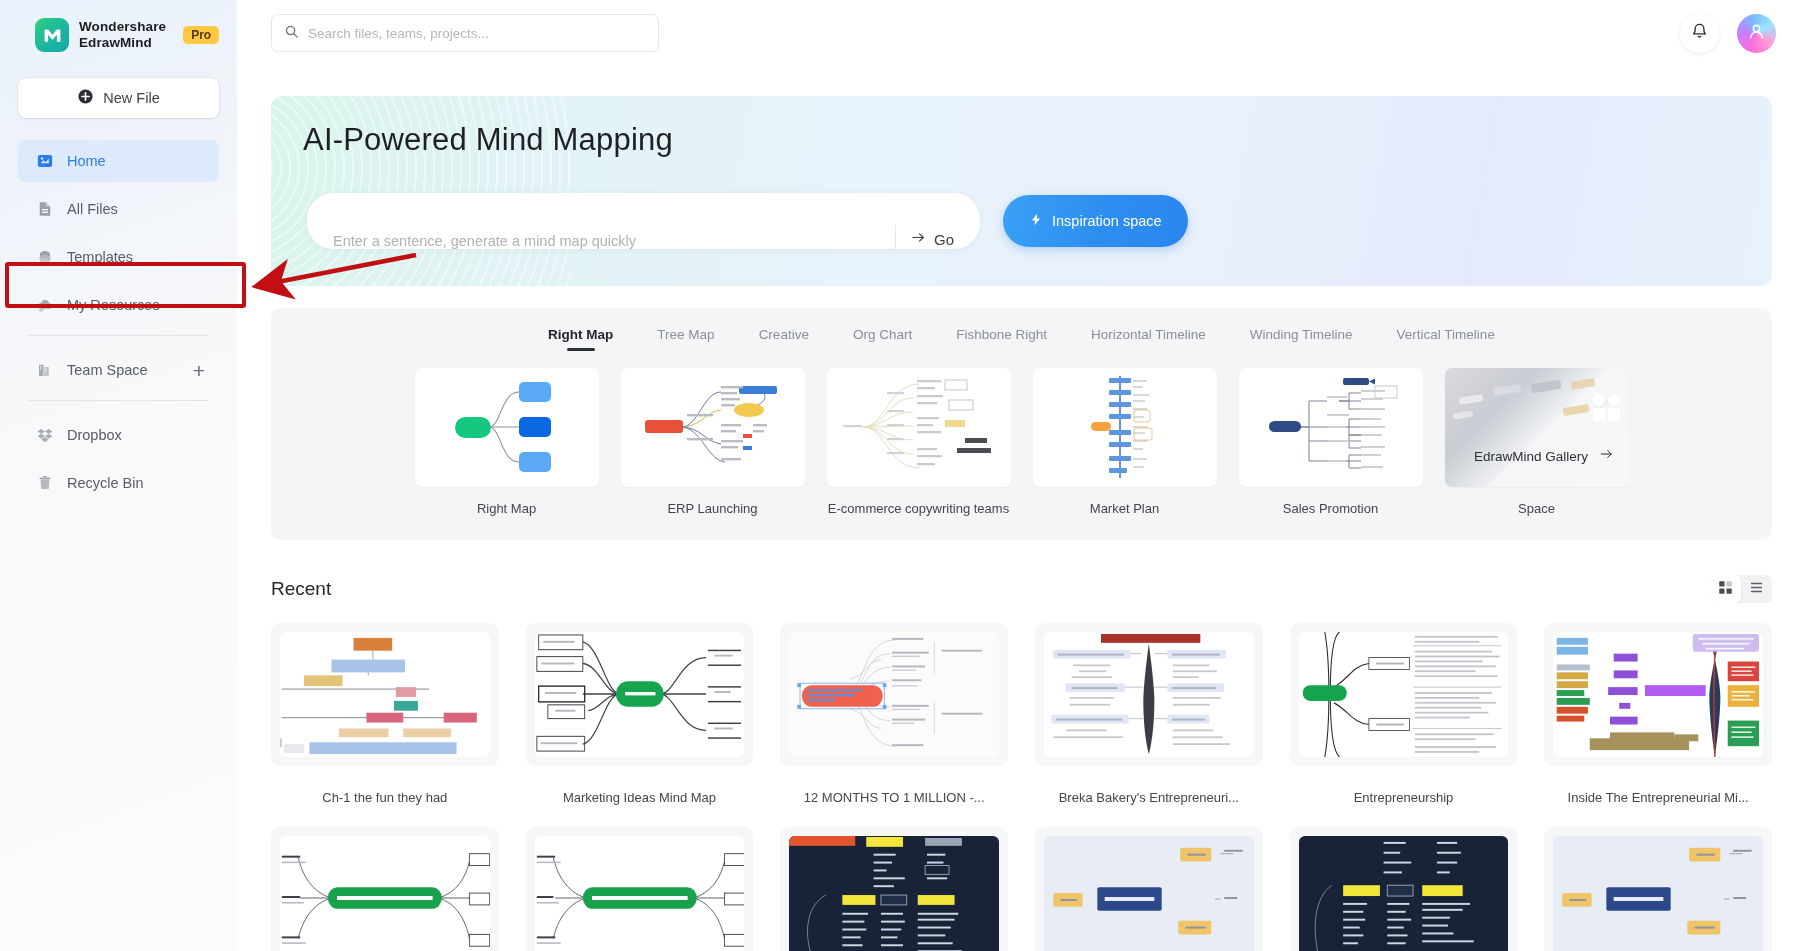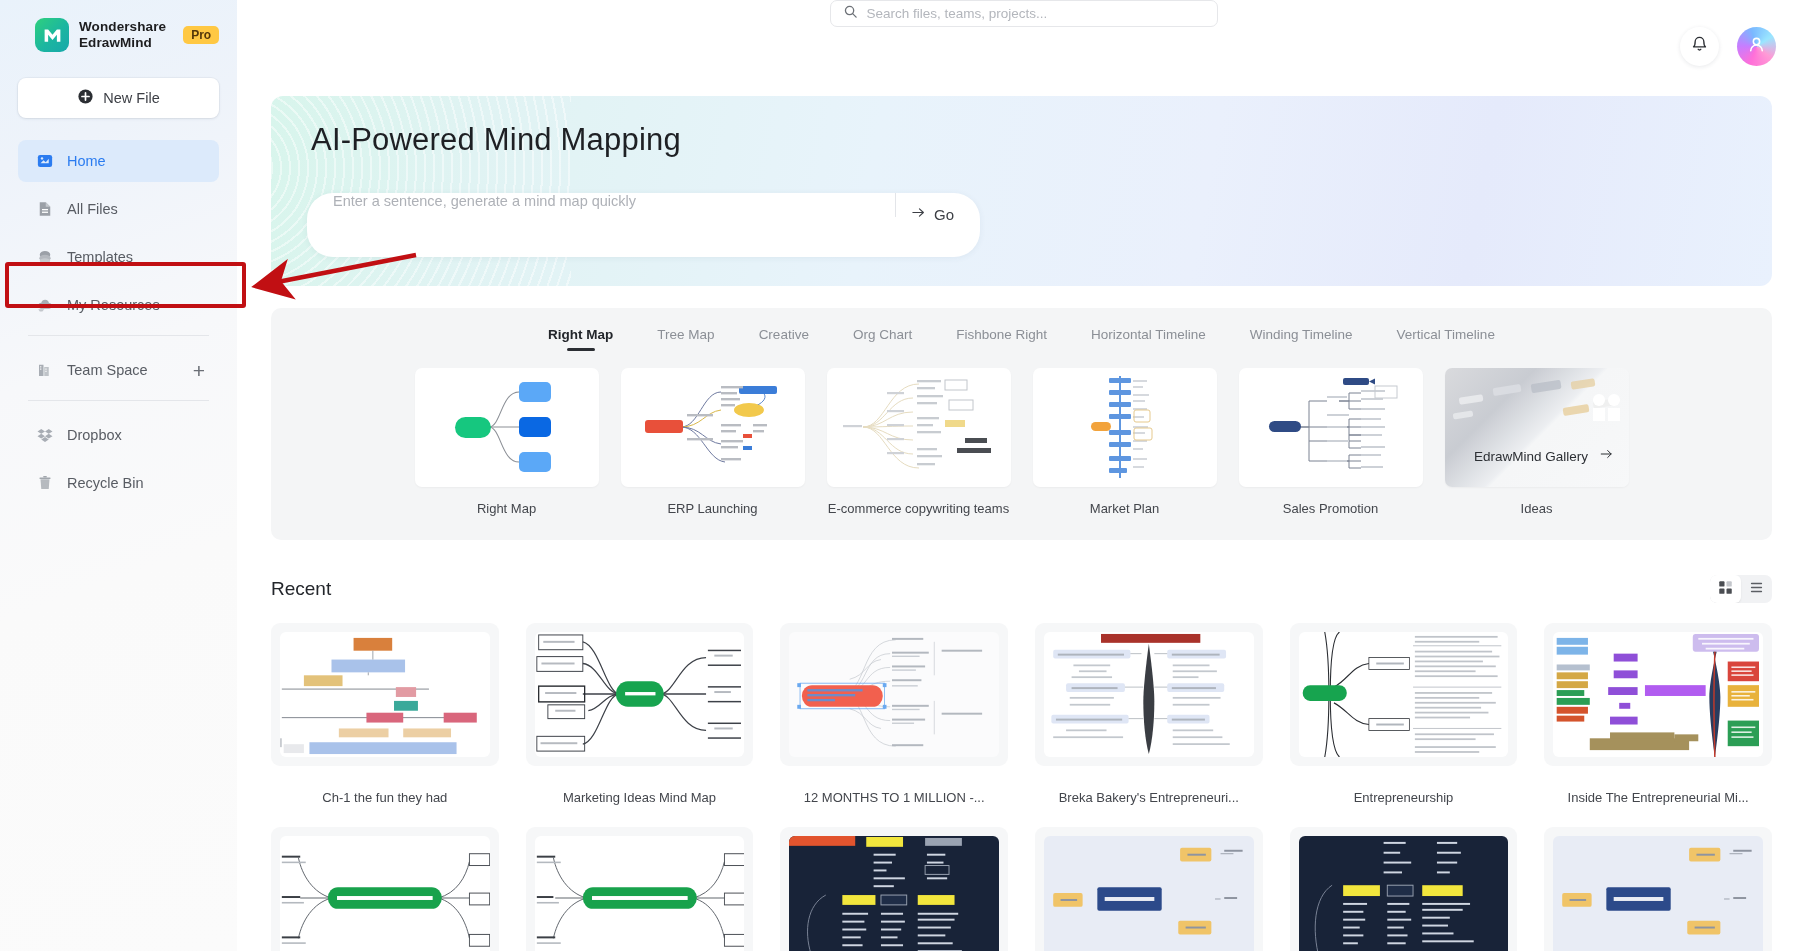--- a/index.html
+++ b/index.html
@@ -50,21 +50,21 @@
   .nav-ico { width: 19px; height: 19px; flex: 0 0 19px; display: flex; align-items: center; justify-content: center; }
   .nav-plus {
     position: absolute; right: 14px; font-size: 21px; color: #6b6f76; line-height: 1;
     font-weight: 300;
   }
   .nav-sep { height: 1px; background: #e4e6ea; margin: 9px 10px 13px 10px; }
 
   
   .main { flex: 1; height: 951px; position: relative; background: #fff; overflow: hidden; }
 
-  .topbar { height: 66px; display: flex; align-items: center; padding: 0 24px 0 34px; flex-direction: column; }
+  .topbar { height: 66px; display: flex; align-items: center; padding: 0 24px 0 34px; }
   .search-box {
     width: 388px; height: 38px; border: 1px solid #e6e7ea; border-radius: 7px;
     display: flex; align-items: center; padding: 0 12px; gap: 9px; background: #fff;
   }
   .search-input {
     border: none; outline: none; font-size: 13.5px; color: #3c3f45;
     font-family: "Liberation Sans", sans-serif; background: transparent; width: 100%;
   }
   .search-input::placeholder { color: #b3b6bc; }
   .topbar-right { margin-left: auto; display: flex; align-items: center; gap: 18px; }
@@ -85,27 +85,27 @@
     background: linear-gradient(100deg, #d8f5ec 0%, #e0f3f3 14%, #e8f3fb 40%, #eaf0fc 62%, #e5eafb 80%, #e9f1fd 100%);
     overflow: hidden;
   }
   .ai-rings {
     position: absolute; left: -120px; top: -80px; width: 420px; height: 380px;
     background:
       repeating-radial-gradient(circle at 20% 40%, rgba(255,255,255,.55) 0 2px, rgba(255,255,255,0) 2px 9px);
     opacity: .85;
   }
   .ai-title {
-    position: absolute; left: 40px; top: 26px;
+    position: absolute; left: 32px; top: 26px;
     font-size: 31px; color: #1e2024; letter-spacing: .2px; font-weight: normal;
   }
   .ai-row { position: absolute; left: 36px; top: 97px; display: flex; align-items: center; gap: 23px; }
   .ai-input-wrap {
-    width: 673px; height: 64px; background: #fff; border-radius: 26px;
-    display: flex; align-items: flex-start; padding: 0 6px 0 26px;
+    width: 673px; height: 56px; background: #fff; border-radius: 26px;
+    display: flex; align-items: flex-end; padding: 0 6px 0 26px;
     box-shadow: 0 1px 6px rgba(60,80,120,.07);
   }
   .ai-input {
     flex: 1; border: none; outline: none; font-size: 14.5px; color: #3c3f45;
     font-family: "Liberation Sans", sans-serif; background: transparent;
   }
   .ai-input::placeholder { color: #aeb1b7; }
   .ai-divider { width: 1px; height: 24px; background: #e3e5e9; margin-right: 14px; }
   .ai-go { display: flex; align-items: center; gap: 7px; padding-right: 20px; cursor: pointer; margin-top: 12px; }
   .ai-go-label { font-size: 15px; color: #3c3f45; }
@@ -342,20 +342,28 @@
           <div class="ai-go">
             <span>
               <svg width="17" height="15" viewBox="0 0 24 24">
                 <path d="M3 12h16M13.5 6.2L19.8 12l-6.3 5.8" fill="none" stroke="#3c3f45" stroke-width="1.8" stroke-linecap="round" stroke-linejoin="round"></path>
               </svg>
             </span>
             <span class="ai-go-label">Go</span>
           </div>
         </div>
 
+        <div class="ai-insp">
+          <span>
+            <svg width="14" height="17" viewBox="0 0 24 24">
+              <path d="M13.6 2L5 13.6h5.3L9.4 22 19 10.2h-5.6z" fill="#ffffff"></path>
+            </svg>
+          </span>
+          <span class="ai-insp-label">Inspiration space</span>
+        </div>
       </div>
     </div>
 
     <div class="tpl-panel">
 
       <div class="tpl-tabs">
         <div class="tpl-tab active">Right Map</div>
         <div class="tpl-tab">Tree Map</div>
         <div class="tpl-tab">Creative</div>
         <div class="tpl-tab">Org Chart</div>
@@ -560,21 +568,21 @@
             </svg>
             <div class="gallery-pill">
               <span class="gallery-label">EdrawMind Gallery</span>
               <span>
                 <svg width="17" height="14" viewBox="0 0 24 24">
                   <path d="M3 12h17M14 6l6 6-6 6" fill="none" stroke="#2c2f34" stroke-width="1.7" stroke-linecap="round" stroke-linejoin="round"></path>
                 </svg>
               </span>
             </div>
           </div>
-          <div class="tpl-name">Ideas</div>
+          <div class="tpl-name">Space</div>
         </div>
 
       </div>
     </div>
 
     <div class="recent-head">
       <div class="recent-title">Recent</div>
       <div class="view-toggle">
         <div class="view-btn on">
           <span>

